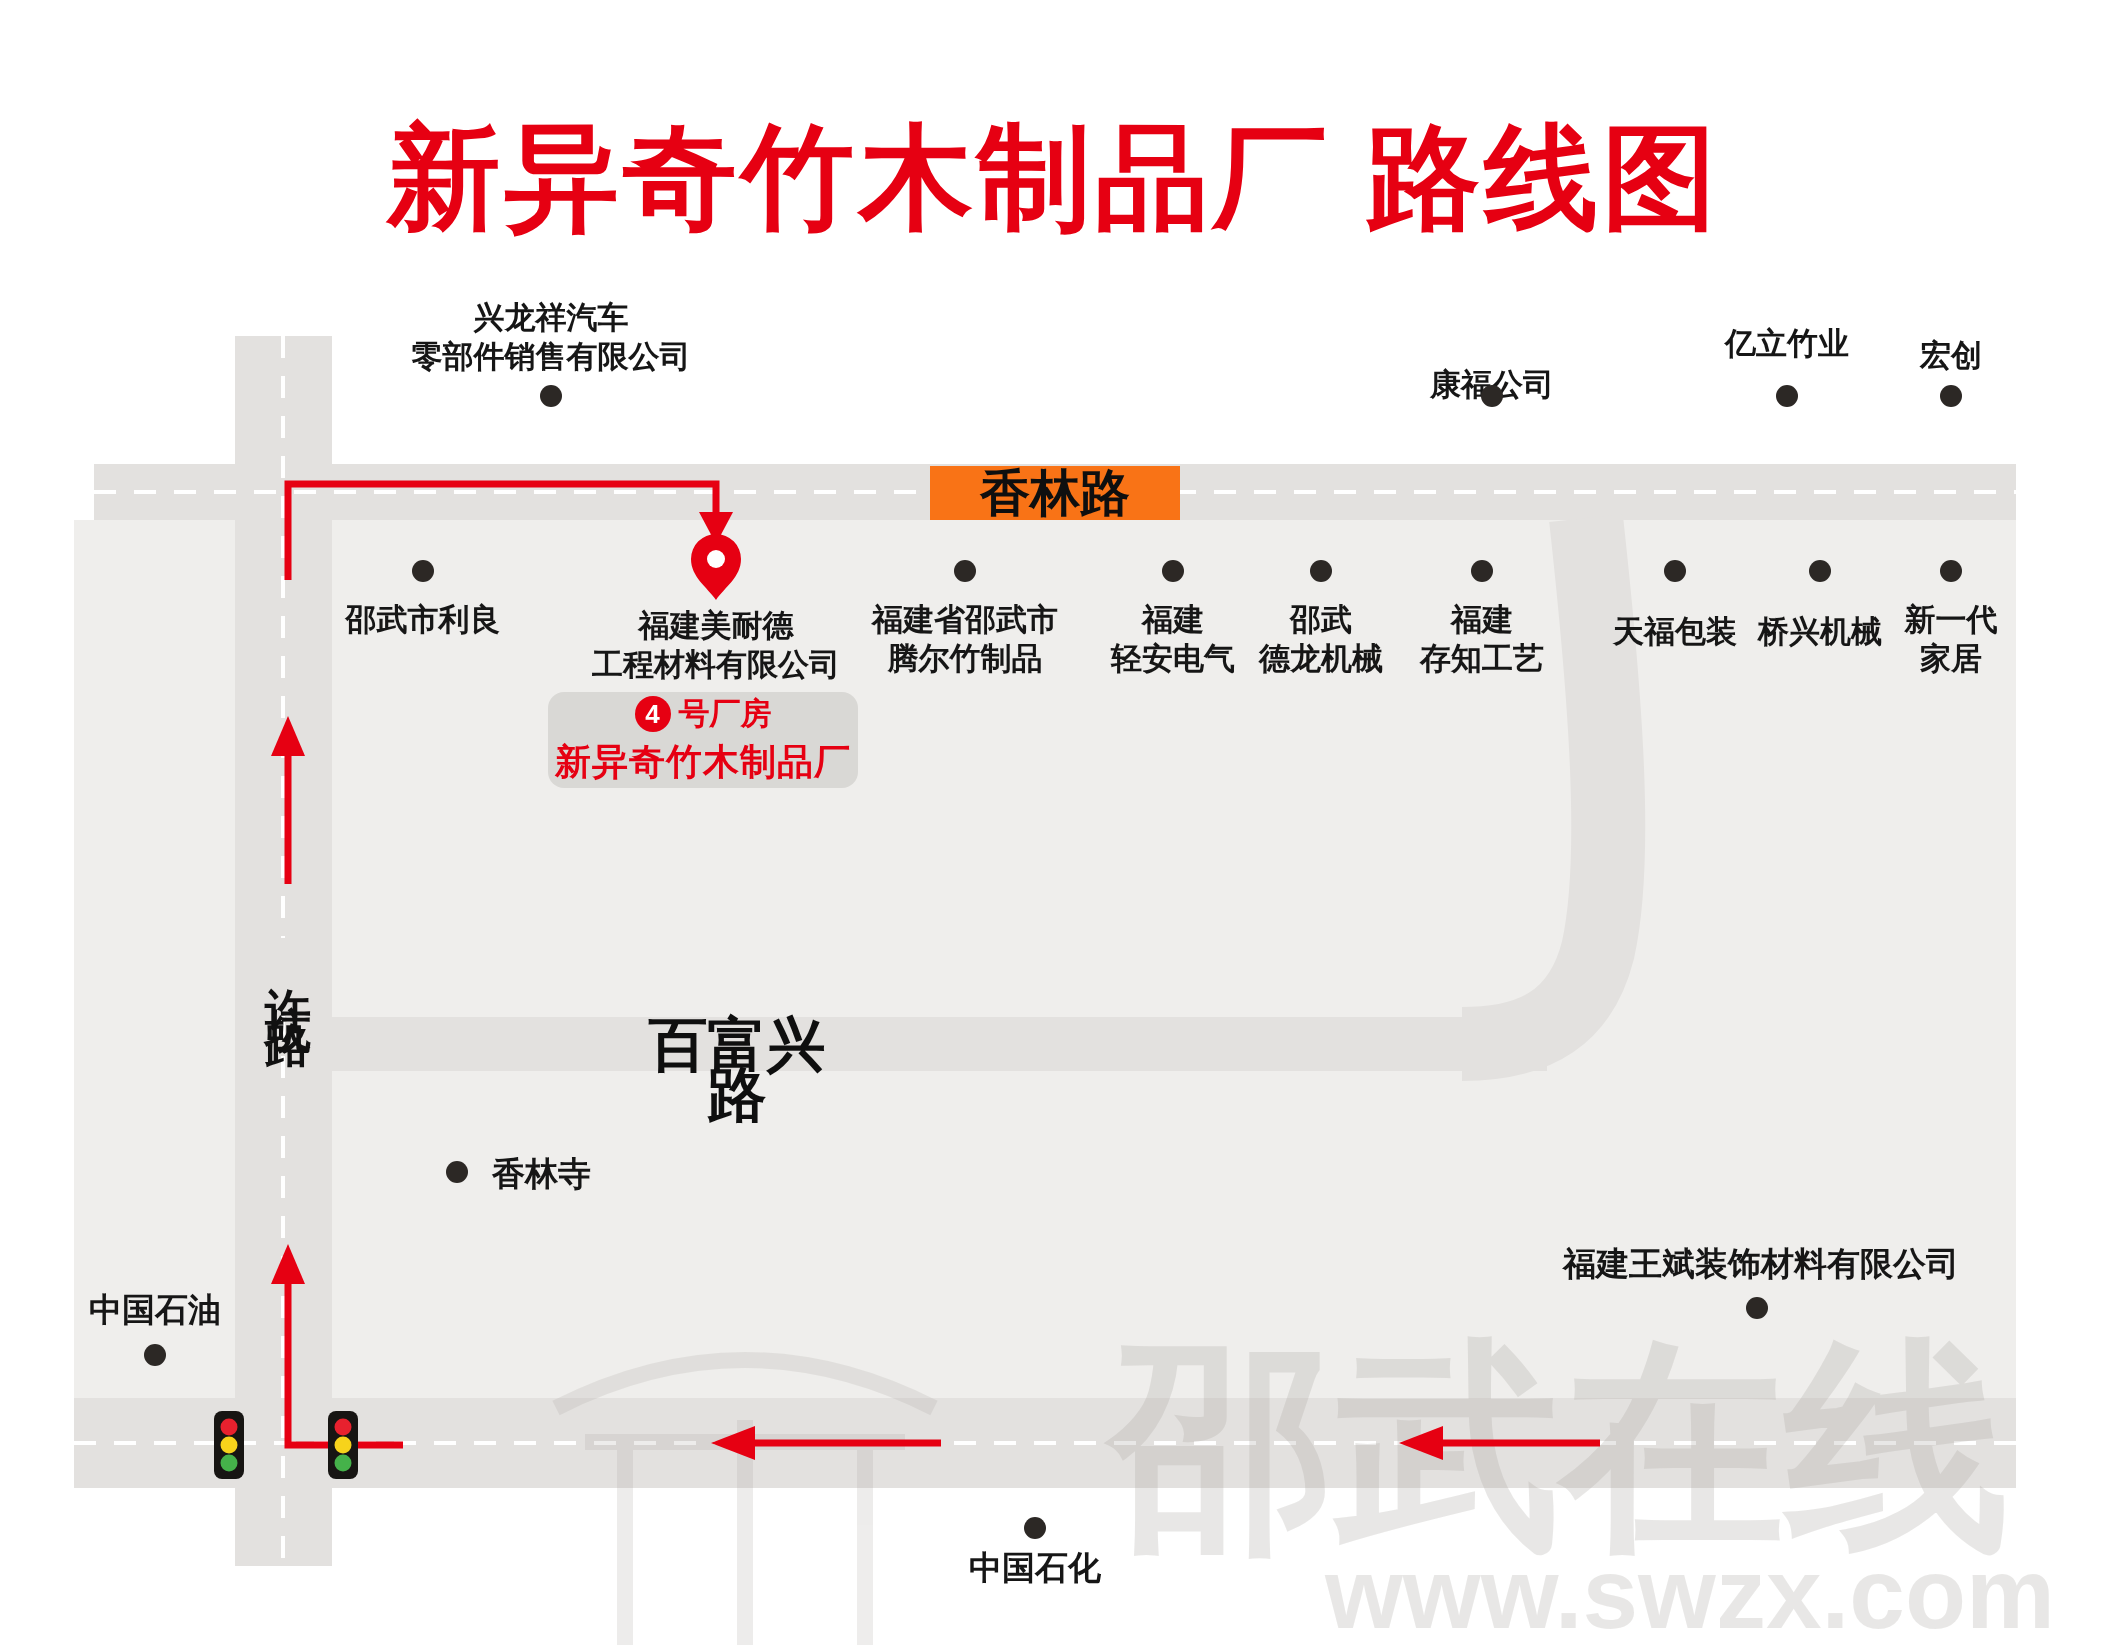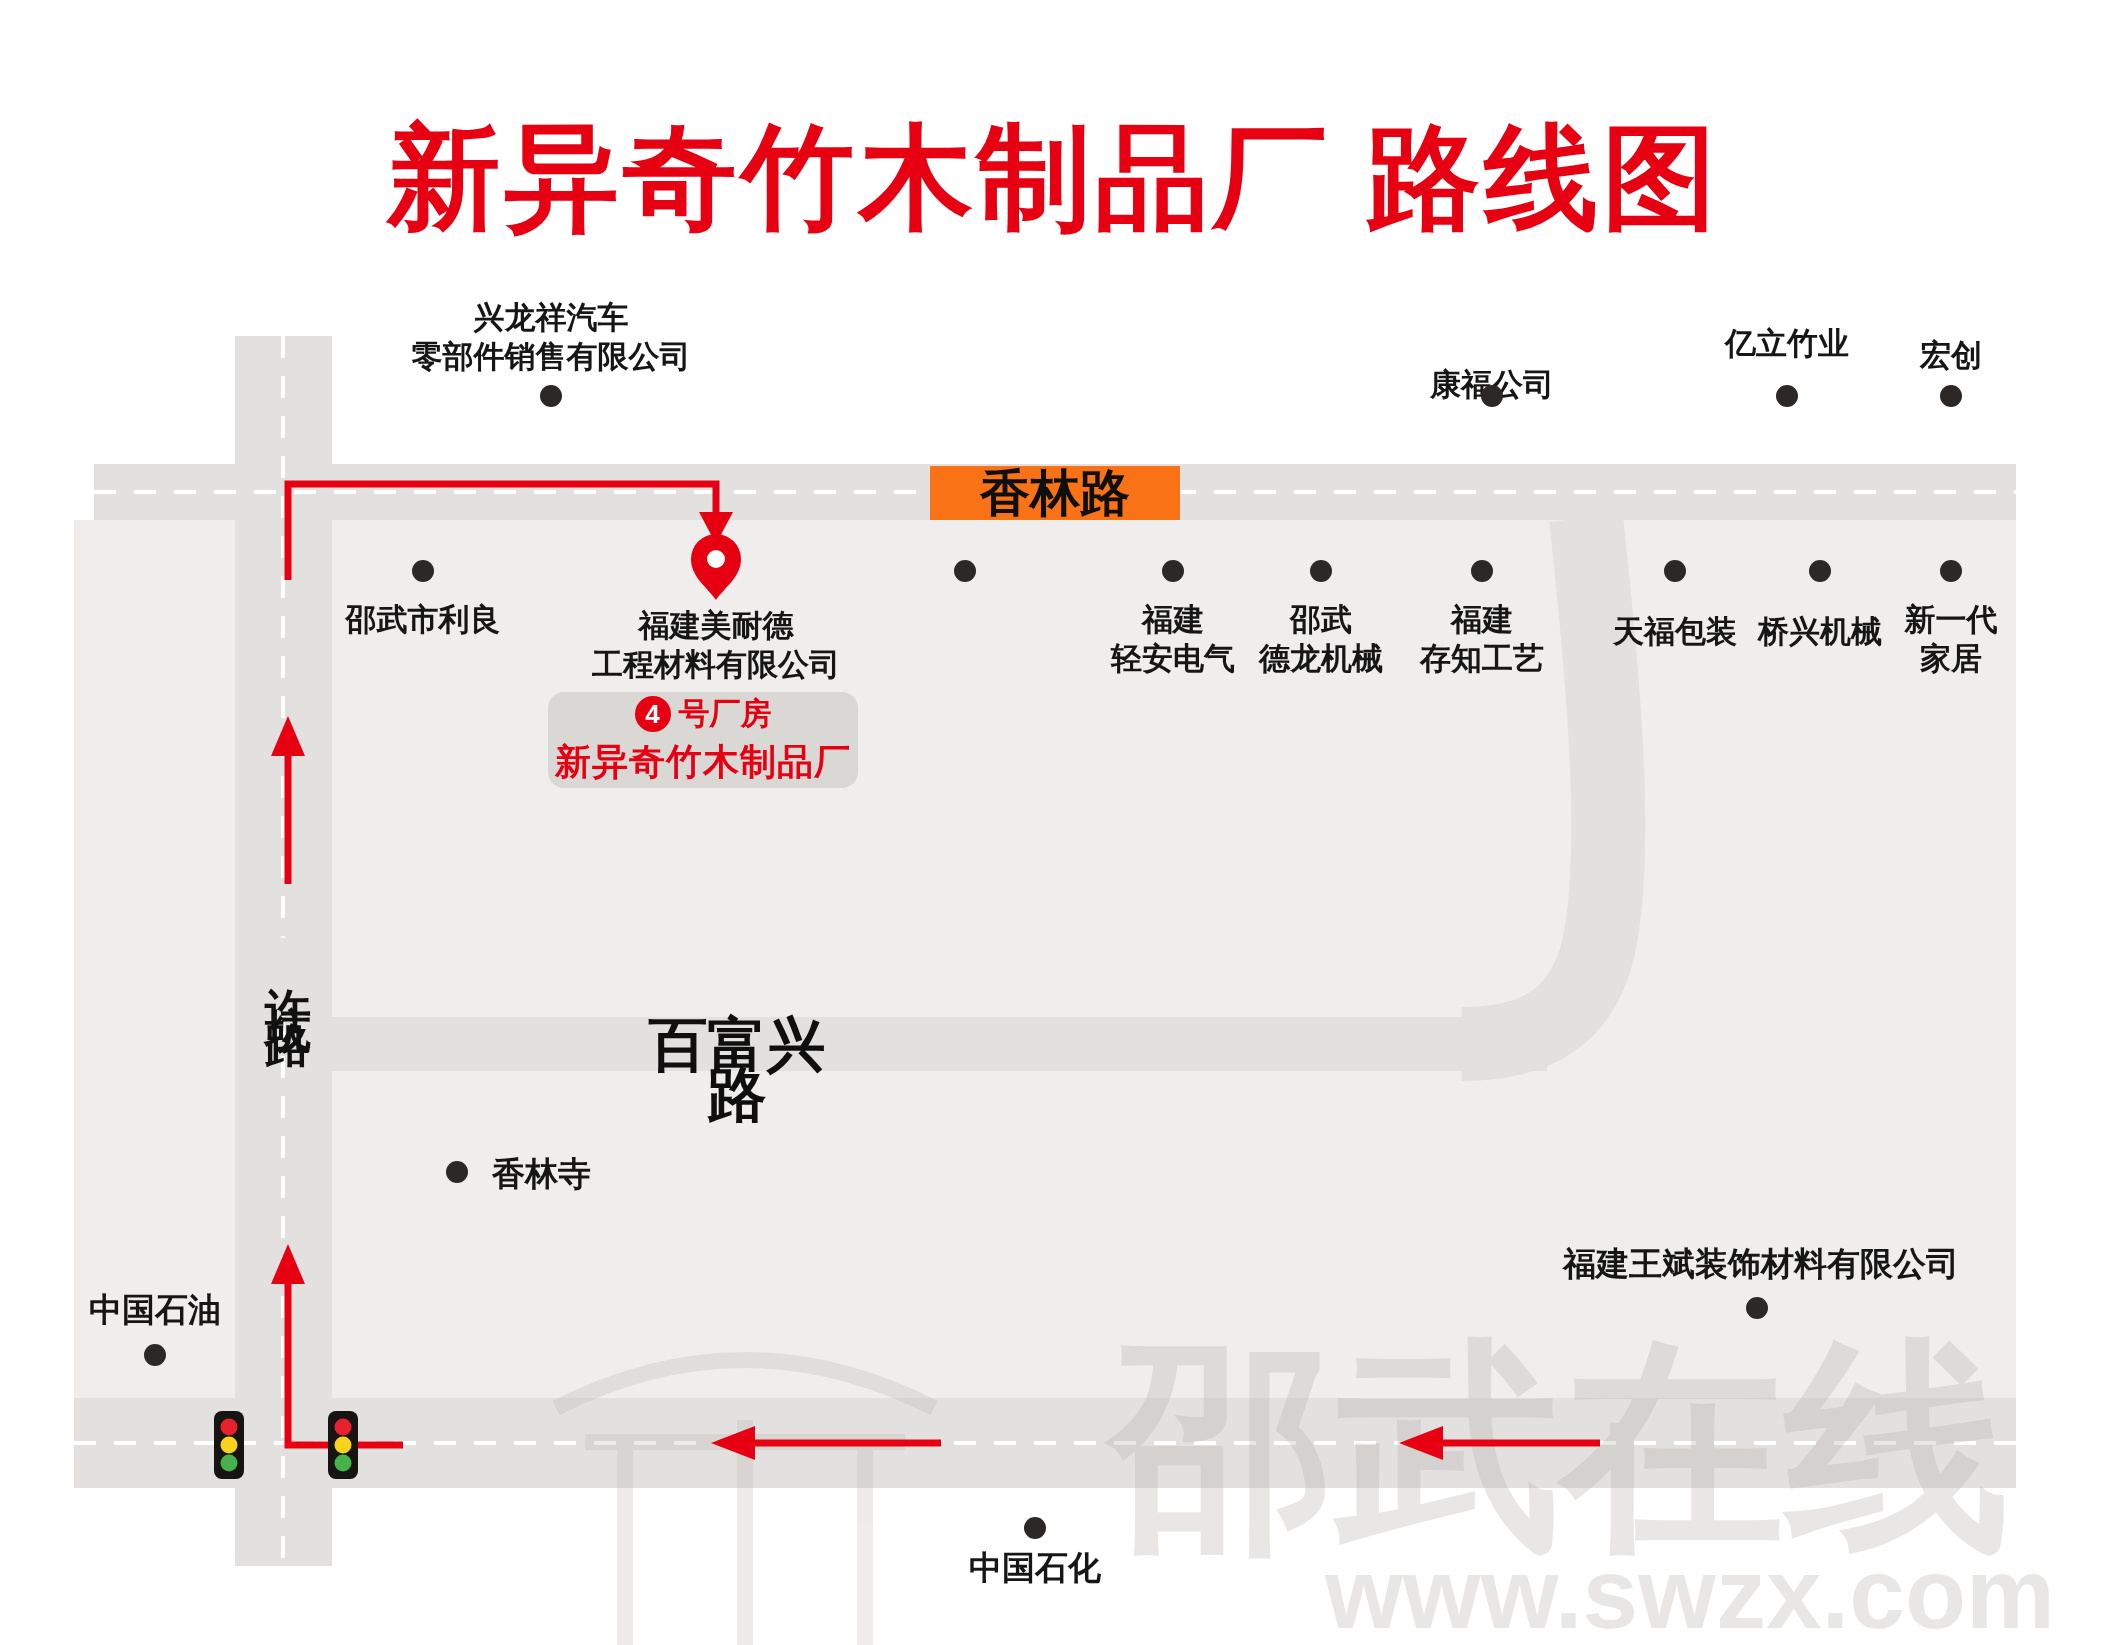--- a/index.html
+++ b/index.html
@@ -111,20 +111,24 @@
   <div class="poi" style="left:243px;top:600px;width:360px;">
     <div>邵武市利良</div>
   </div>
   <span class="dot" style="left:412px;top:560px;"></span>
 
   <div class="poi" style="left:536px;top:606px;width:360px;">
     <div>福建美耐德</div>
     <div>工程材料有限公司</div>
   </div>
 
+  <div class="poi" style="left:785px;top:600px;width:360px;">
+    <div>福建省邵武市</div>
+    <div>腾尔竹制品</div>
+  </div>
   <span class="dot" style="left:954px;top:560px;"></span>
 
   <div class="poi" style="left:1053px;top:600px;width:240px;">
     <div>福建</div>
     <div>轻安电气</div>
   </div>
   <span class="dot" style="left:1162px;top:560px;"></span>
 
   <div class="poi" style="left:1201px;top:600px;width:240px;">
     <div>邵武</div>

